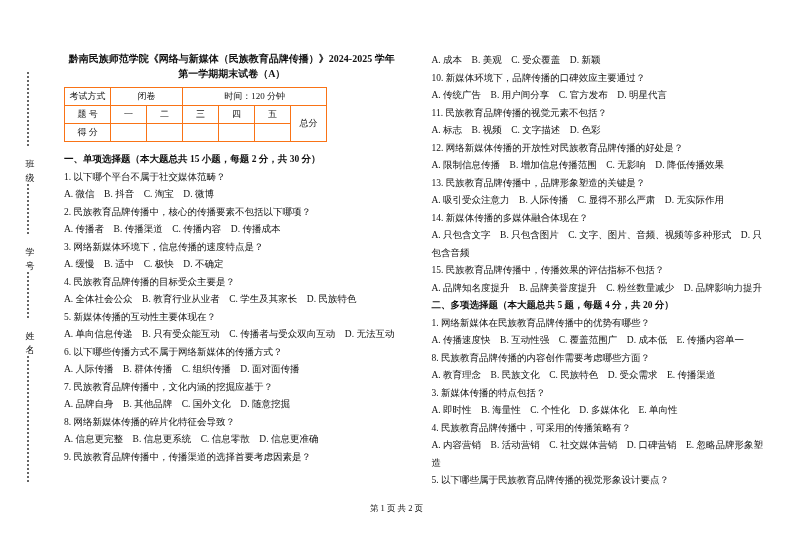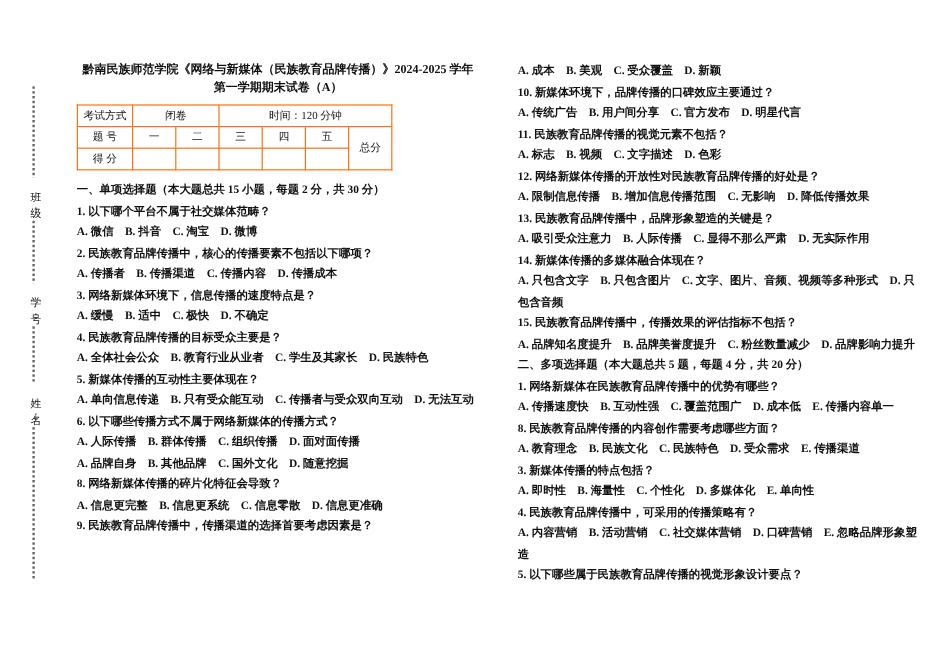--- a/index.html
+++ b/index.html
@@ -19,21 +19,21 @@
   .seal-label.l3 { top:320px; }
   
   .content { position:absolute; left:64px; right:26px; top:52px; display:flex; gap:32px;justify-content:space-between; }
   .col { flex:1; min-width:0; }
   .title { font-weight:bold; font-size:10px; line-height:14.5px; text-align:center; margin-bottom:6px; }
   .info-table { border-collapse:collapse; margin:0 0 9px 0; }
   .info-table td { border:1px solid #f97316; height:18px; text-align:center; font-size:9px; padding:0 2px; }
   .info-table td.w-lab { width:46px; }
   .info-table td.w-col { width:36px; }
   .sec-heading { font-weight:bold; font-size:9.5px; line-height:17.5px; }
-  .q, .opts { font-size:9.5px; line-height:17.5px;font-weight:bold; }
+  .q, .opts { font-size:9.5px; line-height:17.5px; }
   .footer { position:absolute; bottom:34px; left:0; right:0; text-align:center; font-size:8.5px; }
 </style>
 </head>
 <body>
 
 <div class="page">
 
   <div class="seal-line"></div>
   <div class="seal-label l1">班 级：</div>
   <div class="seal-label l2">学 号：</div>
@@ -78,20 +78,21 @@
       <div class="q">2. 民族教育品牌传播中，核心的传播要素不包括以下哪项？</div>
       <div class="opts">A. 传播者　B. 传播渠道　C. 传播内容　D. 传播成本</div>
       <div class="q">3. 网络新媒体环境下，信息传播的速度特点是？</div>
       <div class="opts">A. 缓慢　B. 适中　C. 极快　D. 不确定</div>
       <div class="q">4. 民族教育品牌传播的目标受众主要是？</div>
       <div class="opts">A. 全体社会公众　B. 教育行业从业者　C. 学生及其家长　D. 民族特色</div>
       <div class="q">5. 新媒体传播的互动性主要体现在？</div>
       <div class="opts">A. 单向信息传递　B. 只有受众能互动　C. 传播者与受众双向互动　D. 无法互动</div>
       <div class="q">6. 以下哪些传播方式不属于网络新媒体的传播方式？</div>
       <div class="opts">A. 人际传播　B. 群体传播　C. 组织传播　D. 面对面传播</div>
+      <div class="q">7. 民族教育品牌传播中，文化内涵的挖掘应基于？</div>
       <div class="opts">A. 品牌自身　B. 其他品牌　C. 国外文化　D. 随意挖掘</div>
       <div class="q">8. 网络新媒体传播的碎片化特征会导致？</div>
       <div class="opts">A. 信息更完整　B. 信息更系统　C. 信息零散　D. 信息更准确</div>
       <div class="q">9. 民族教育品牌传播中，传播渠道的选择首要考虑因素是？</div>
     </div>
 
     <div class="col">
       <div class="opts">A. 成本　B. 美观　C. 受众覆盖　D. 新颖</div>
       <div class="q">10. 新媒体环境下，品牌传播的口碑效应主要通过？</div>
       <div class="opts">A. 传统广告　B. 用户间分享　C. 官方发布　D. 明星代言</div>
@@ -114,14 +115,15 @@
       <div class="opts">A. 教育理念　B. 民族文化　C. 民族特色　D. 受众需求　E. 传播渠道</div>
       <div class="q">3. 新媒体传播的特点包括？</div>
       <div class="opts">A. 即时性　B. 海量性　C. 个性化　D. 多媒体化　E. 单向性</div>
       <div class="q">4. 民族教育品牌传播中，可采用的传播策略有？</div>
       <div class="opts">A. 内容营销　B. 活动营销　C. 社交媒体营销　D. 口碑营销　E. 忽略品牌形象塑造</div>
       <div class="q">5. 以下哪些属于民族教育品牌传播的视觉形象设计要点？</div>
     </div>
 
   </div>
 
+  <div class="footer">第 1 页 共 2 页</div>
 
 </div>
 
 </body></html>

